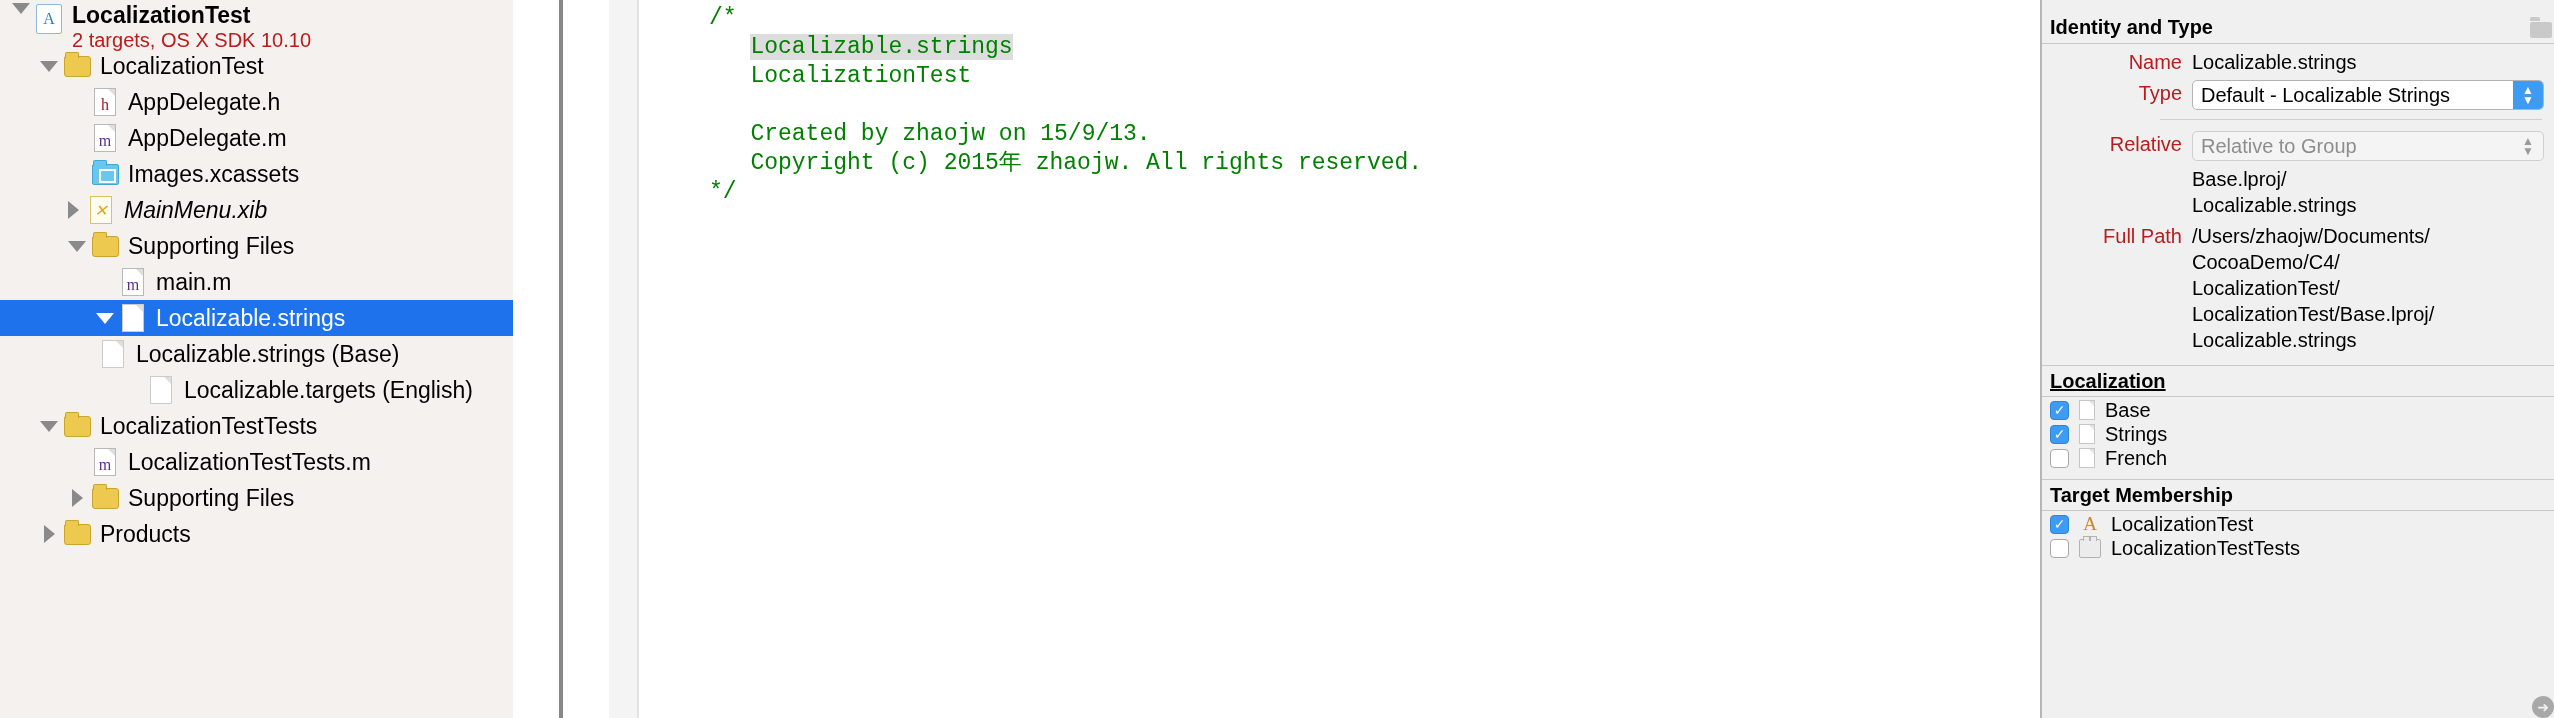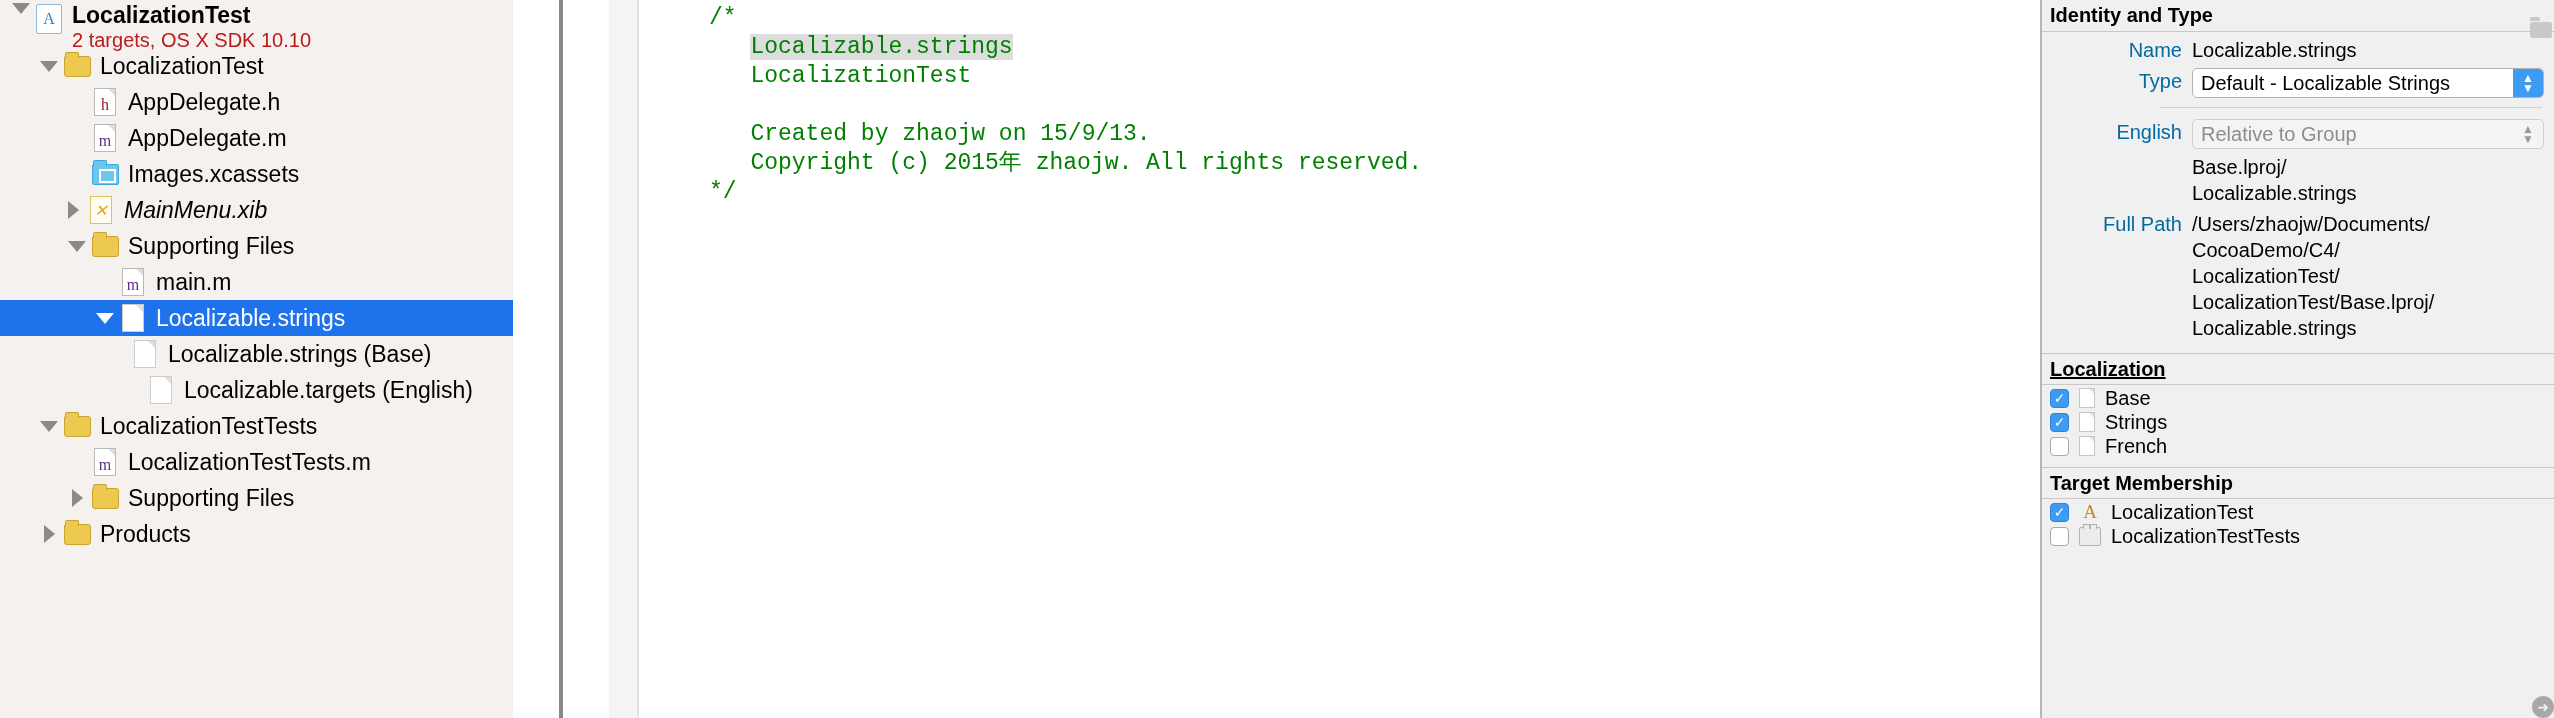--- a/index.html
+++ b/index.html
@@ -156,29 +156,30 @@
     width: 514px; flex: 0 0 514px; height: 718px;
     background: #f0f0f0;
     border-left: 2px solid #b6b6b6;
     font-size: 20px; color: #000000;
   }
   .insp-header {
     height: 32px; display: flex; align-items: center;
     padding-left: 8px; font-weight: bold; font-size: 20px;
     background: #f0f0f0;
     border-bottom: 1px solid #c8c8c8;
+    margin-top: 12px;
   }
   .insp-header.sub { border-top: 1px solid #c8c8c8; }
   .field-row {
     display: flex; align-items: flex-start;
     padding: 5px 10px 0 0; min-height: 30px;
   }
   .field-label {
     width: 150px; flex: 0 0 150px; text-align: right;
-    padding-right: 10px; color: #0369a1; font-size: 20px; line-height: 26px;
+    padding-right: 10px; color: #b91c1c; font-size: 20px; line-height: 26px;
   }
   .field-value { font-size: 20px; line-height: 26px; }
   .hsep { height:1px; background:#cfcfcf; margin: 9px 12px 6px 118px; }
 
   .popup {
     flex: 1 1 auto; height: 30px; background: #ffffff;
     border: 1px solid #b4b4b4; border-radius: 5px;
     display: flex; align-items: center;
     padding-left: 8px; font-size: 20px;
     position: relative; overflow: hidden;
@@ -337,21 +338,21 @@
       </div>
       <div class="row selected" style="padding-left: 92px;">
         <div class="twisty">
           <span class="tri-down"></span>
         </div>
         <div class="icon">
           <div class="ic-doc white"></div>
         </div>
         <div class="label">Localizable.strings</div>
       </div>
-      <div class="row" style="padding-left: 104px;">
+      <div class="row" style="padding-left: 72px;">
         <div class="twisty empty"></div>
         <div class="icon">
           <div class="ic-doc white"></div>
         </div>
         <div class="label">Localizable.strings (Base)</div>
       </div>
       <div class="row" style="padding-left: 120px;">
         <div class="twisty empty"></div>
         <div class="icon">
           <div class="ic-doc white"></div>
@@ -413,21 +414,21 @@
       <div class="field-label">Type</div>
       <div class="popup">
         <span>Default - Localizable Strings</span>
         <span class="stepper">▲<br>▼</span>
       </div>
     </div>
 
     <div class="hsep"></div>
 
     <div class="field-row">
-      <div class="field-label">English</div>
+      <div class="field-label">Relative</div>
       <div class="popup disabled">
         <span>Relative to Group</span>
         <span class="stepper plain">▲<br>▼</span>
       </div>
     </div>
 
     <div class="field-row">
       <div class="field-label"></div>
       <div class="path-block" style="white-space:pre-line;">Base.lproj/
 Localizable.strings</div>

